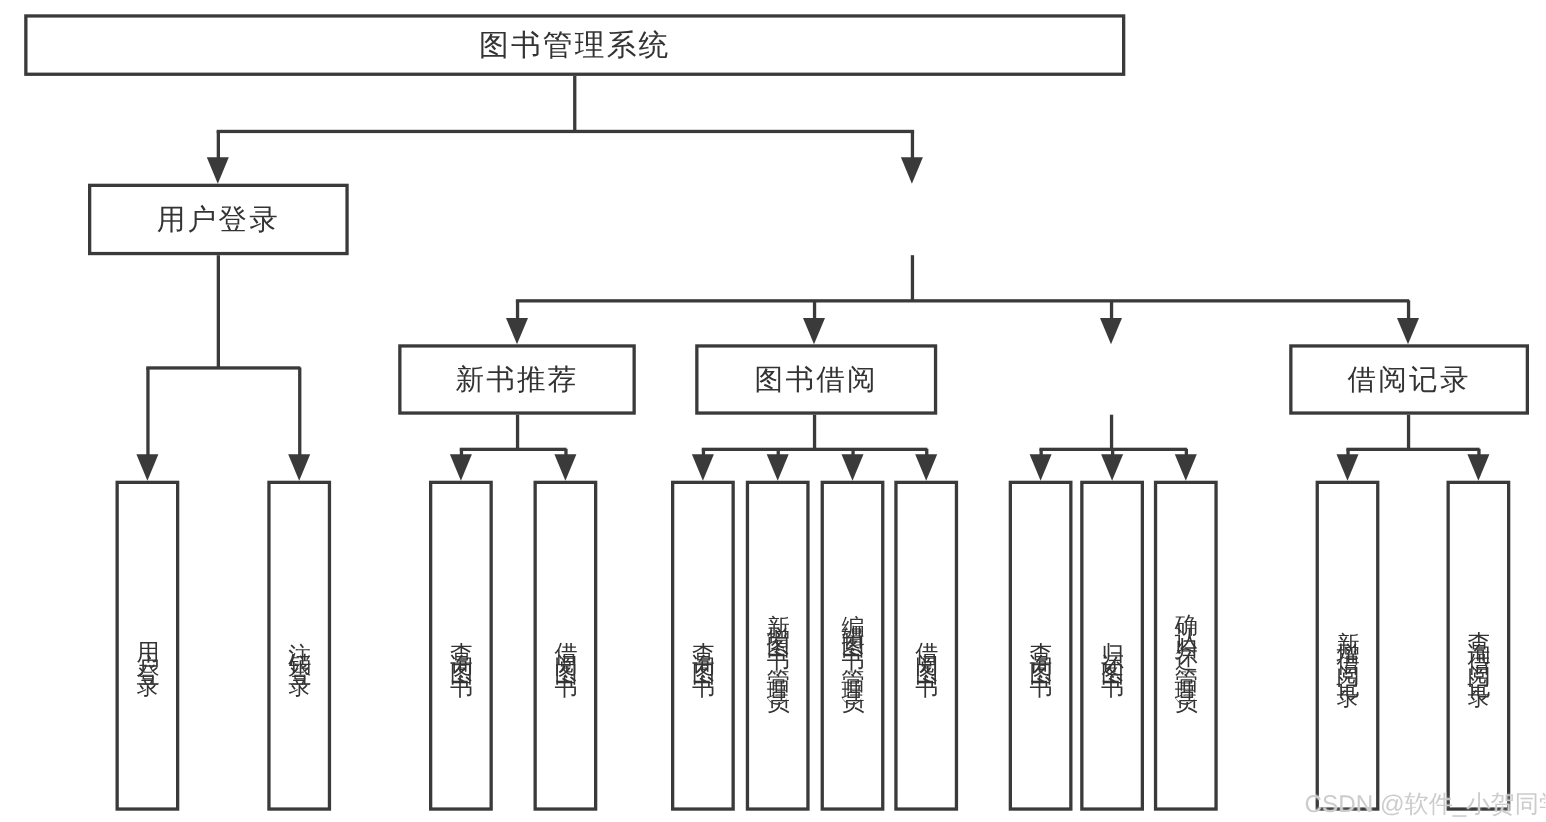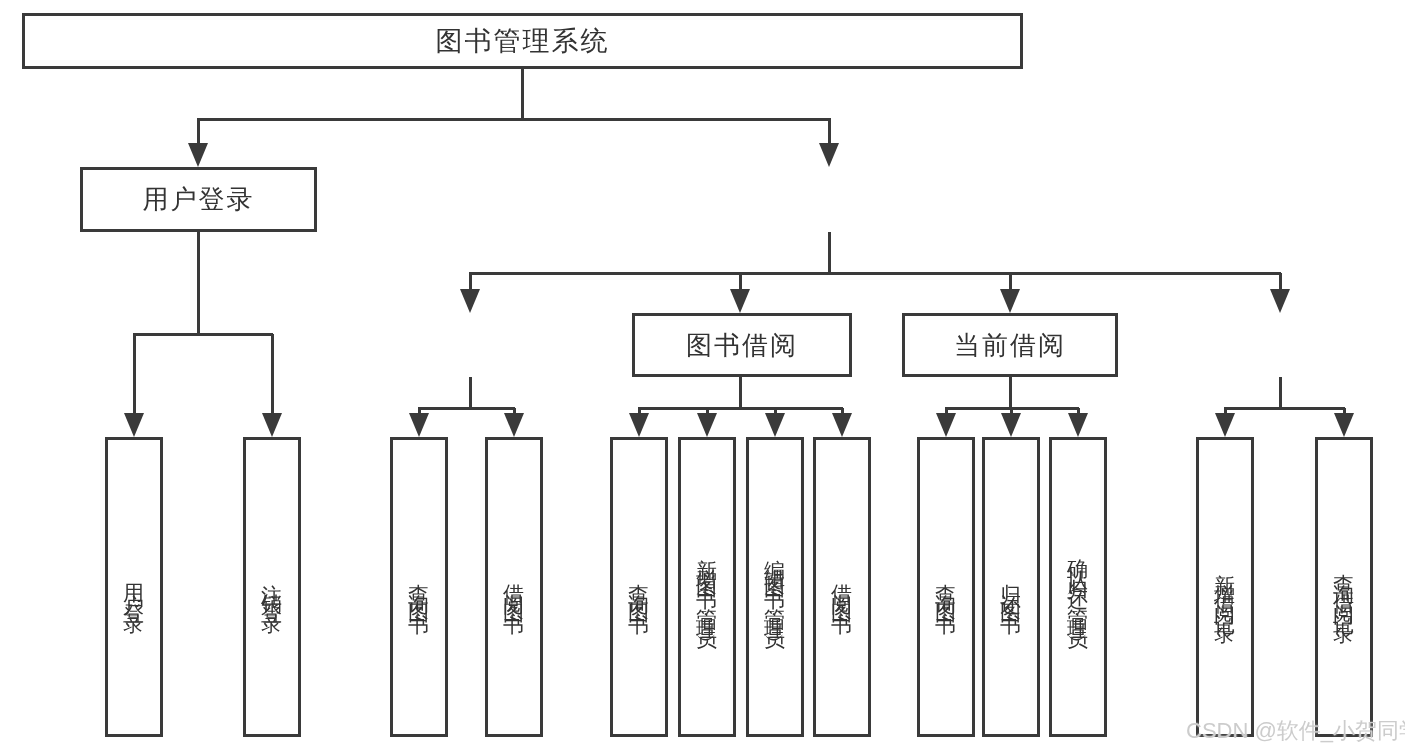--- a/index.html
+++ b/index.html
@@ -51,25 +51,28 @@
 
   <div class="node node-h node-root" style="left:22px;top:13px;width:1001px;height:56px;">
     <span>图书管理系统</span>
   </div>
 
   <div class="node node-h" style="left:80px;top:167px;width:237px;height:65px;">
     <span>用户登录</span>
   </div>
 
 
+  <div class="node node-h" style="left:362px;top:313px;width:216px;height:64px;">
+    <span>新书推荐</span>
+  </div>
   <div class="node node-h" style="left:632px;top:313px;width:220px;height:64px;">
     <span>图书借阅</span>
   </div>
-  <div class="node node-h" style="left:902px;top:313px;width:216px;height:64px;">
-    <span>当前借阅</span>
+  <div class="node node-h" style="left:1172px;top:313px;width:218px;height:64px;">
+    <span>借阅记录</span>
   </div>
 
   <div class="node node-v" style="left:105px;top:437px;width:58px;height:300px;">
     <span>用户登录</span>
   </div>
   <div class="node node-v" style="left:243px;top:437px;width:58px;height:300px;">
     <span>注销登录</span>
   </div>
 
   <div class="node node-v" style="left:390px;top:437px;width:58px;height:300px;">

